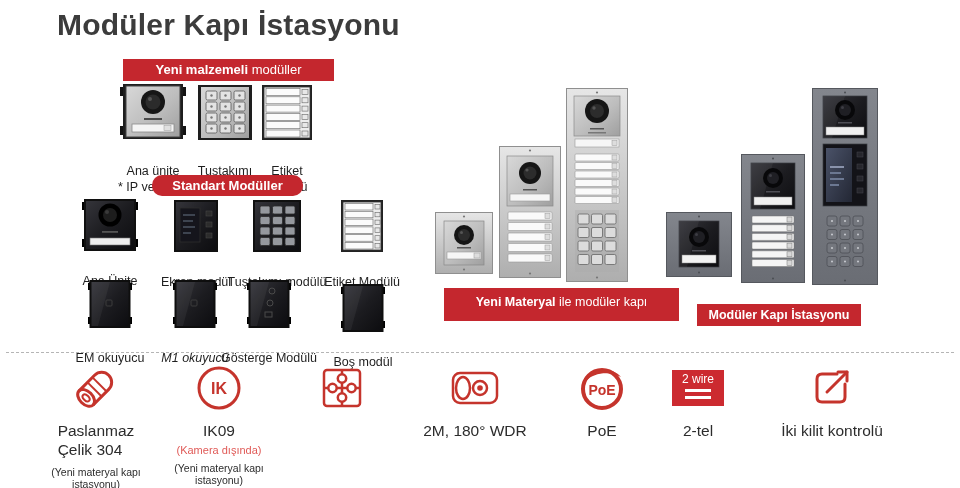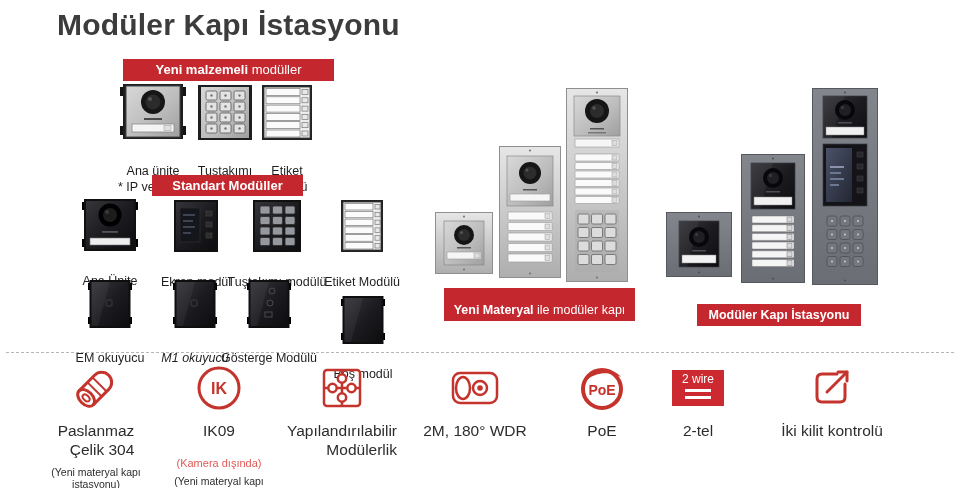--- a/index.html
+++ b/index.html
@@ -2,36 +2,36 @@
 <html><head>
 <meta charset="utf-8">
 <style>
   html,body{margin:0;padding:0;background:#fff;}
   .slide{position:relative;width:960px;height:488px;background:#ffffff;overflow:hidden;
          font-family:"Liberation Sans",sans-serif;color:#2c2c2c;}
   .title{position:absolute;left:57px;top:8px;margin:0;font-size:30px;font-weight:bold;
          color:#3c3c3c;letter-spacing:0.2px;}
   .banner{position:absolute;background:#c4272e;color:#fff;text-align:center;font-size:13px;}
   .b-new{left:123px;top:59px;width:211px;height:22px;line-height:22px;}
-  .b-std{left:152px;top:175px;width:151px;height:21px;line-height:21px;font-weight:bold;}
-  .b-steel{left:444px;top:288px;width:191px;height:33px;line-height:16px;padding-top:14px;
+  .b-std{left:152px;top:175px;width:151px;height:21px;line-height:21px;font-weight:bold;border-radius:10px;}
+  .b-steel{left:444px;top:288px;width:235px;height:33px;line-height:16px;padding-top:6px;
            box-sizing:border-box;font-size:12.5px;}
   .b-dark{left:697px;top:304px;width:164px;height:22px;line-height:22px;font-weight:bold;
           font-size:12.5px;}
   .bold{font-weight:bold;}
   .card{position:absolute;display:flex;flex-direction:column;align-items:center;gap:18px;}
   .mod-label{font-size:12.5px;color:#1f1f1f;text-align:center;white-space:pre-line;
              margin-top:4px;line-height:1.3;}
   .station{position:absolute;}
   .dashes{position:absolute;left:6px;right:6px;top:352px;border-top:1px dashed #b5b5b5;}
   .feature{position:absolute;top:363px;display:flex;flex-direction:column;align-items:center;}
   .f-icon{height:50px;display:flex;align-items:center;justify-content:center;}
-  .f-title{margin-top:9px;font-size:15.5px;color:#2c2c2c;text-align:right;
+  .f-title{margin-top:9px;font-size:15.5px;color:#2c2c2c;text-align:left;
            white-space:pre-line;line-height:1.22;}
-  .f-note-red{margin-top:16px;font-size:11px;color:#e05a57;text-align:left;}
+  .f-note-red{margin-top:3px;font-size:11px;color:#e05a57;text-align:left;}
   .f-note{margin-top:6px;font-size:10.5px;color:#2c2c2c;text-align:center;
           white-space:pre-line;line-height:1.18;}
 </style>
 </head>
 <body>
 
 <svg width="0" height="0" style="position:absolute">
   <defs>
     <linearGradient id="gSteelFrame" x1="0" y1="0" x2="0" y2="1">
       <stop offset="0" stop-color="#e6e6e6"></stop>
@@ -265,21 +265,21 @@
       <rect x="1.5" y="0" width="41" height="48" fill="#0e0e0e"></rect>
       <rect x="3.5" y="2" width="37" height="44" fill="url(#gBlack)"></rect>
       <polygon points="3.5,2 22,2 10,46 3.5,46" fill="#ffffff" opacity="0.05"></polygon>
       <circle cx="25" cy="11" r="3" fill="none" stroke="#4a4a4a" stroke-width="1"></circle>
       <circle cx="23" cy="23" r="3" fill="none" stroke="#4a4a4a" stroke-width="1"></circle>
       <rect x="18" y="32" width="7" height="5" fill="none" stroke="#4a4a4a" stroke-width="1"></rect>
     </svg>
     <div class="mod-label">Gösterge Modülü</div>
   </div>
 
-  <div class="card" style="left:315px;top:296px;width:96px;">
+  <div class="card" style="left:315px;top:284px;width:96px;">
     <svg width="44" height="48" viewBox="0 0 44 48">
       <rect x="0" y="3" width="2.5" height="7" fill="#000"></rect>
         <rect x="0" y="37" width="2.5" height="7" fill="#000"></rect>
       <rect x="41.5" y="3" width="2.5" height="7" fill="#000"></rect>
         <rect x="41.5" y="37" width="2.5" height="7" fill="#000"></rect>
       <rect x="1.5" y="0" width="41" height="48" fill="#0e0e0e"></rect>
       <rect x="3.5" y="2" width="37" height="44" fill="url(#gBlack)"></rect>
       <polygon points="3.5,2 22,2 10,46 3.5,46" fill="#ffffff" opacity="0.05"></polygon>
     </svg>
     <div class="mod-label">Boş modül</div>
@@ -512,22 +512,20 @@
             <line x1="6" y1="24" x2="42" y2="24"></line>
         </g>
         <g fill="#ffffff" stroke="#c5342c" stroke-width="2.5">
           <circle cx="24" cy="14.5" r="4.2"></circle>
             <circle cx="33.5" cy="24" r="4.2"></circle>
           <circle cx="24" cy="33.5" r="4.2"></circle>
             <circle cx="14.5" cy="24" r="4.2"></circle>
         </g>
       </svg>
     </div>
-    <div class="f-title">Yapılandırılabilir
-Modülerlik</div>
   </div>
 
   <div class="feature" style="left:398px;width:154px;">
     <div class="f-icon">
       <svg width="56" height="42" viewBox="0 0 56 42">
         <g fill="none" stroke="#c5342c" stroke-width="2.5">
           <rect x="6" y="6" width="44" height="30" rx="7"></rect>
           <ellipse cx="16" cy="21" rx="7" ry="11"></ellipse>
           <circle cx="33" cy="21" r="7"></circle>
         </g>

